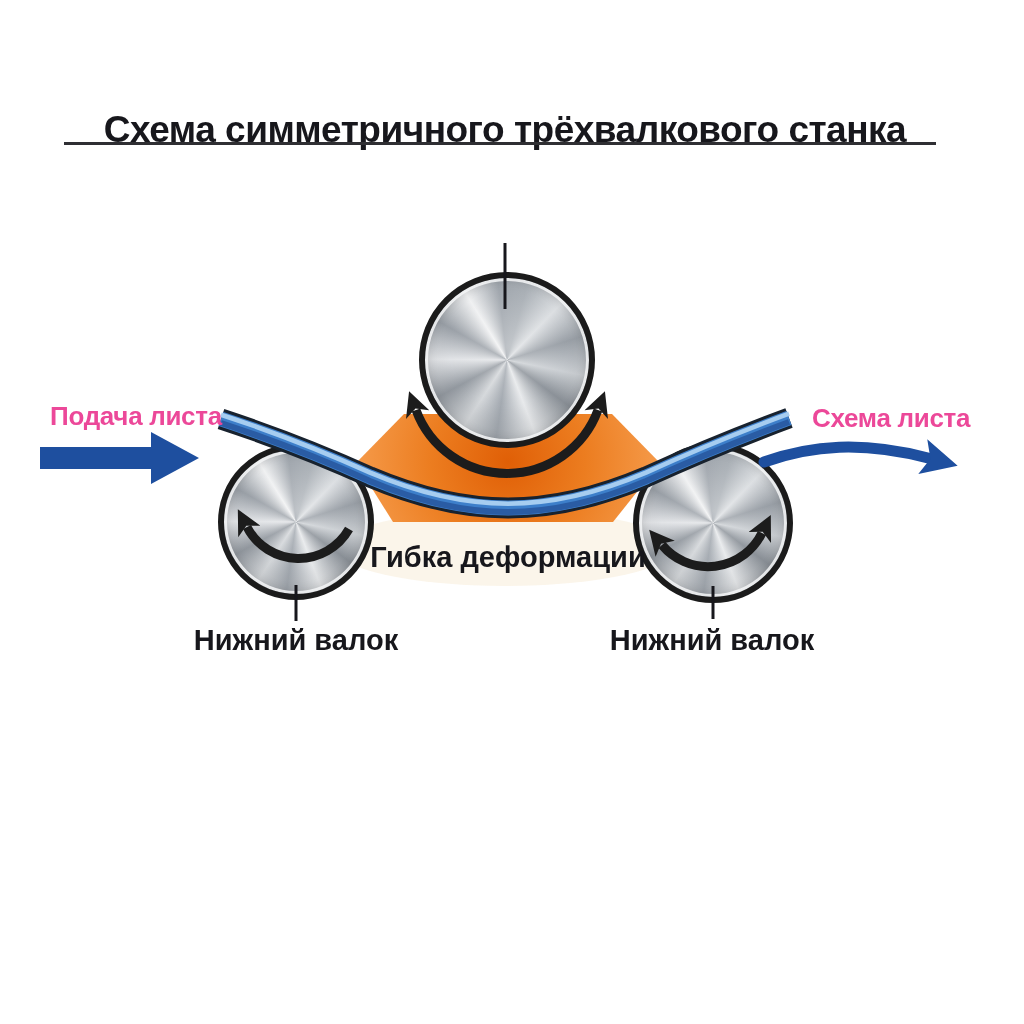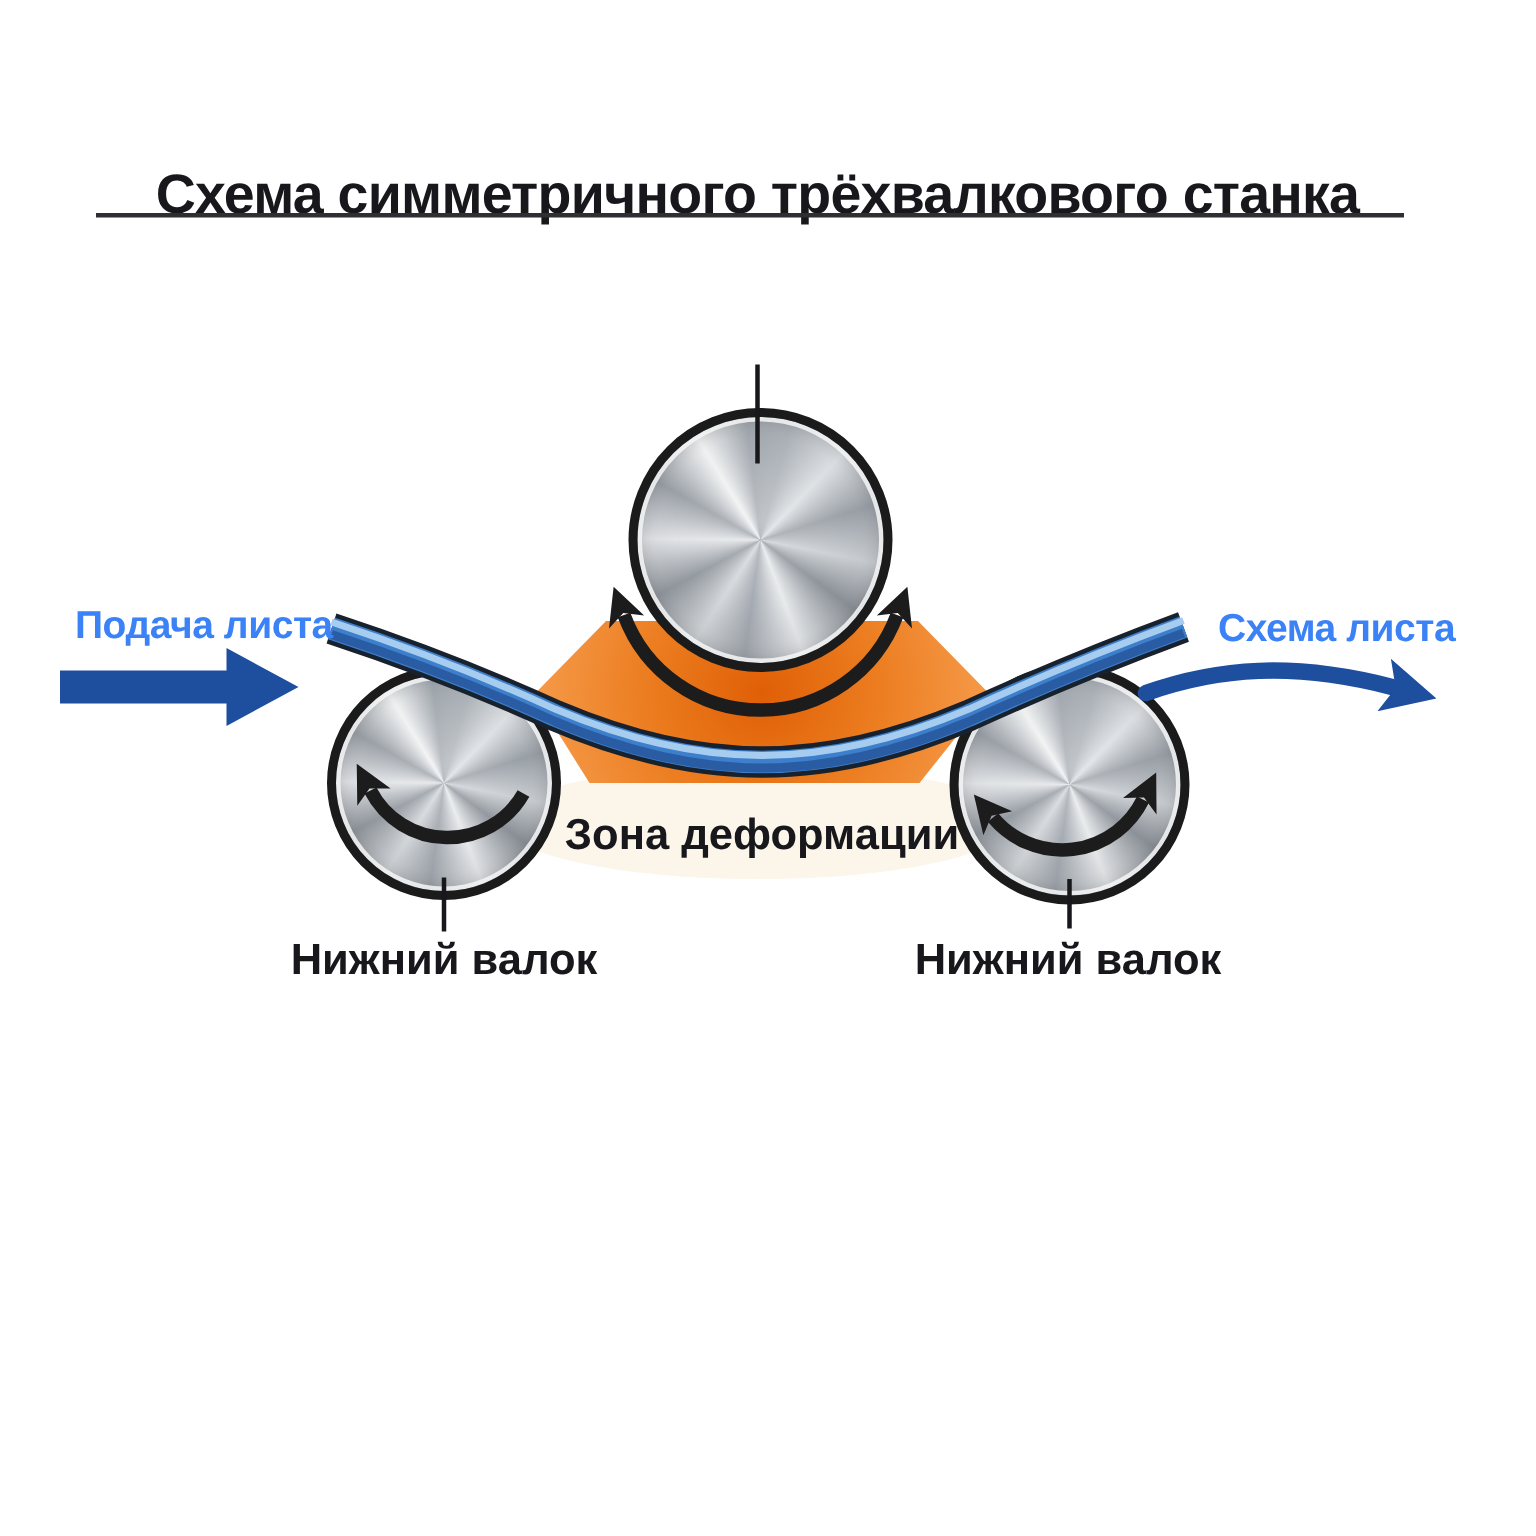--- a/index.html
+++ b/index.html
@@ -18,21 +18,21 @@
   .title-rule{
     position:absolute;left:64px;top:142px;width:872px;height:3px;background:#2f2f33;
   }
 
   
   .lbl{
     position:absolute;font-size:29px;font-weight:700;line-height:1.1;
     color:#17171c;white-space:nowrap;
   }
   .lbl.cx{transform:translateX(-50%);}
-  .lbl.blue{color:#3b82f6;font-size:26px;letter-spacing:-0.3px;}
+  .lbl.blue{color:#ec4899;font-size:26px;letter-spacing:-0.3px;}
   .lbl-top-roll{left:505px;top:205px;}
   .lbl-zone{left:508px;top:542px;}
   .lbl-roll-left{left:296px;top:625px;}
   .lbl-roll-right{left:712px;top:625px;}
   .lbl-feed{left:50px;top:402px;}
   .lbl-bend{left:812px;top:404px;}
 
   
   .roll{
     position:absolute;border-radius:50%;box-sizing:border-box;
@@ -97,19 +97,19 @@
     <path d="M662 545 A60 60 0 0 0 762 533" stroke="#1c1c1c" stroke-width="9" fill="none" marker-start="url(#mDark)" marker-end="url(#mDark)"></path>
 
     <path d="M40 447 L151 447 L151 432 L199 458 L151 484 L151 469 L40 469 Z" fill="#1e4f9f"></path>
 
     <path d="M764 462 C812 445 862 441 928 458" stroke="#1e4f9f" stroke-width="11" stroke-linecap="round" fill="none" marker-end="url(#mBlue)"></path>
   </svg>
 
   <h1 class="title">Схема симметричного трёхвалкового станка</h1>
   <div class="title-rule"></div>
 
-  <div class="lbl cx lbl-zone">Зона деформации</div>
+  <div class="lbl cx lbl-zone">Гибка деформации</div>
   <div class="lbl cx lbl-roll-left">Нижний валок</div>
   <div class="lbl cx lbl-roll-right">Нижний валок</div>
   <div class="lbl blue lbl-feed">Подача листа</div>
   <div class="lbl blue lbl-bend">Схема листа</div>
 
 </div>
 
 </body></html>

